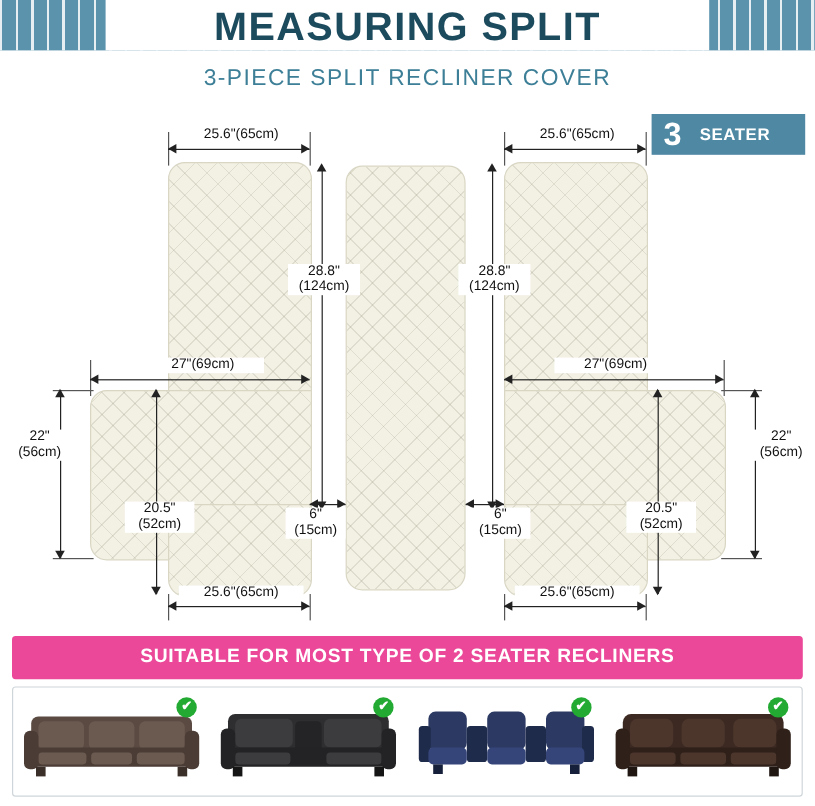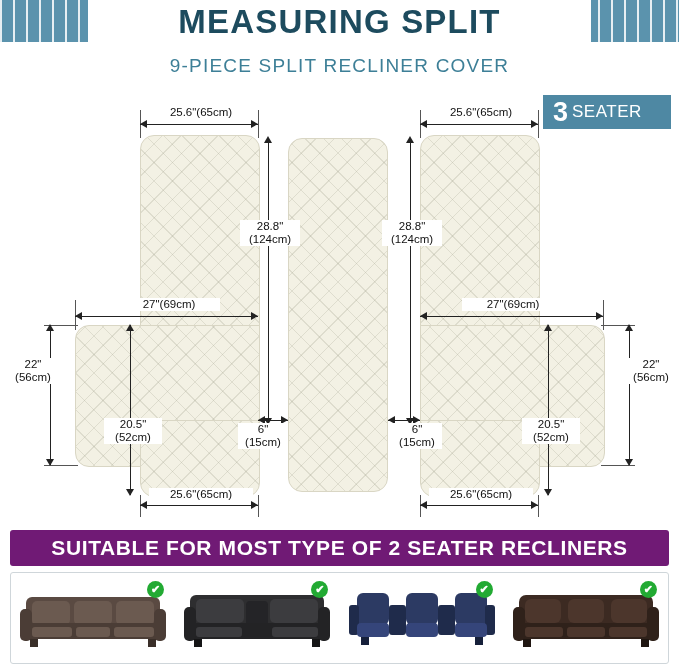--- a/index.html
+++ b/index.html
@@ -38,21 +38,21 @@
     font-size:19px;letter-spacing:1.2px;color:#3d7f97;
   }
 
   
   .badge{
     position:absolute;top:95px;right:8px;width:128px;height:34px;
     background:#4e88a3;color:#ffffff;display:flex;align-items:center;
     justify-content:flex-start;padding-left:10px;box-sizing:border-box;
   }
   .badge .num{font-size:27px;font-weight:bold;line-height:1;}
-  .badge .word{font-size:17px;font-weight:normal;letter-spacing:.5px;margin-left:4px;}
+  .badge .word{font-size:14px;font-weight:bold;letter-spacing:.5px;margin-left:15px;}
 
   
   .diagram{position:absolute;top:100px;left:0;width:679px;height:420px;}
 
   .piece{
     position:absolute;
     background:#f3f1e4;
     border:1px solid #d9d6c4;
     background-image:
       repeating-linear-gradient(45deg, rgba(160,160,140,.25) 0 1px, rgba(0,0,0,0) 1px 13px),
@@ -84,22 +84,22 @@
   .arrow-d{border-left:4px solid transparent;border-right:4px solid transparent;border-top:7px solid #222;}
 
   .dimtext{
     position:absolute;font-size:11.5px;color:#111;line-height:13px;text-align:center;
     background:#ffffff;padding:0 2px;white-space:pre-line;
   }
 
   
   .banner{
     position:absolute;left:10px;top:530px;width:659px;height:36px;
-    background:#701a75;color:#fff;display:flex;align-items:center;justify-content:center;
-    font-size:21px;font-weight:bold;letter-spacing:.6px;
+    background:#ec4899;color:#fff;display:flex;align-items:center;justify-content:center;
+    font-size:16px;font-weight:bold;letter-spacing:.6px;
     border-radius:3px;
   }
   .sofa-row{
     position:absolute;left:10px;top:572px;width:659px;height:92px;
     border:1px solid #cfd6da;border-radius:3px;
     display:flex;align-items:center;justify-content:space-around;
     box-sizing:border-box;background:#fff;
   }
   .sofa-cell{position:relative;width:150px;height:78px;}
   .sofa-svg{width:150px;height:78px;display:block;}
@@ -110,21 +110,21 @@
 </style>
 </head>
 <body>
 
 <div class="ruler">
   <div class="ticks"></div>
   <div class="mask"></div>
 </div>
 
 <div class="title">MEASURING SPLIT</div>
-<div class="subtitle">9-PIECE SPLIT RECLINER COVER</div>
+<div class="subtitle">3-PIECE SPLIT RECLINER COVER</div>
 
 <div class="badge">
   <span class="num">3</span>
   <span class="word">SEATER</span>
 </div>
 
 <div class="diagram">
 
   <div class="piece p-left-back"></div>
   <div class="piece p-left-seat"></div>

